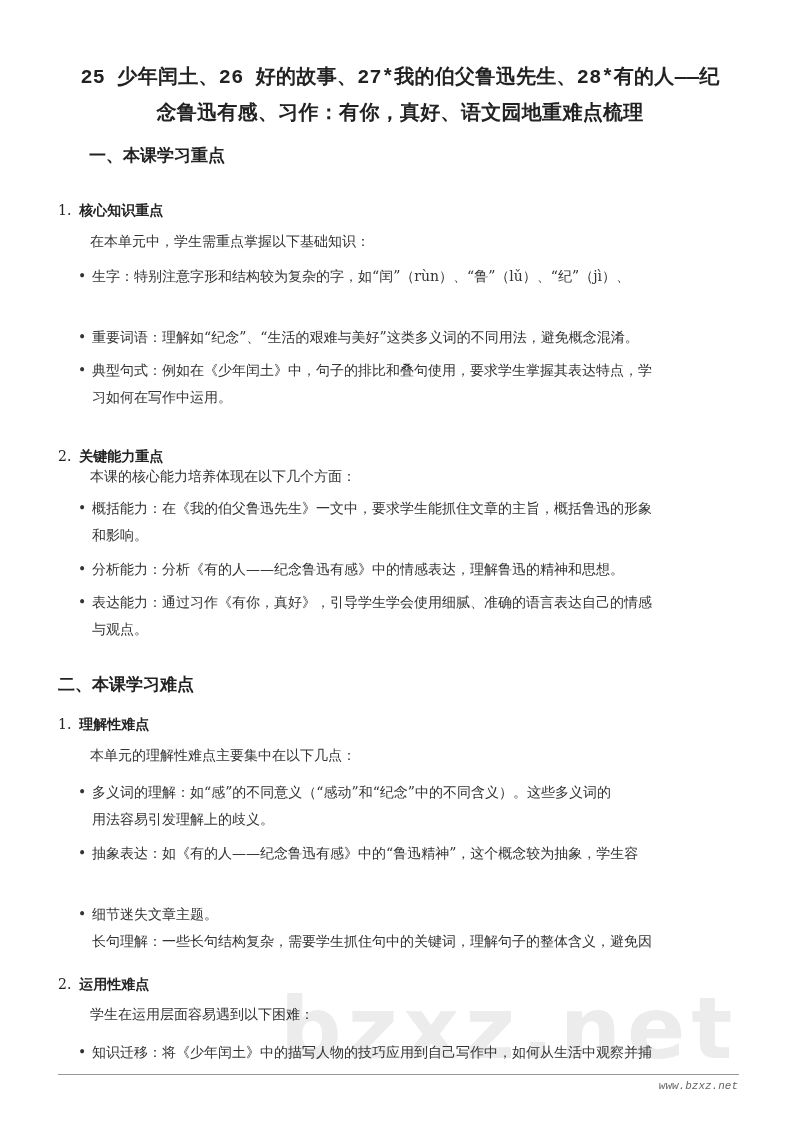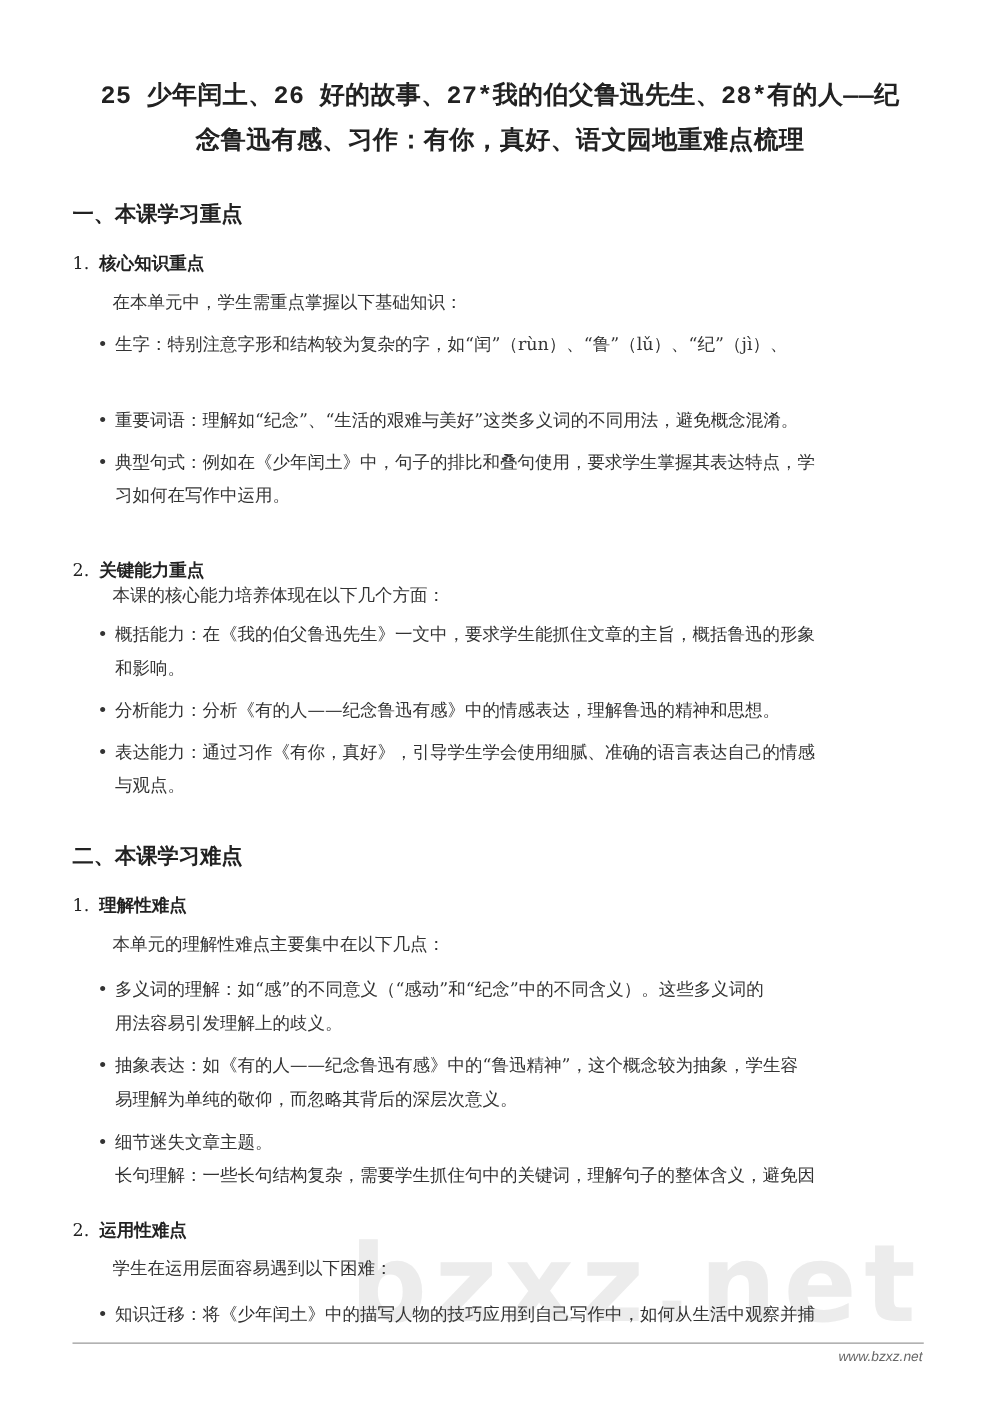--- a/index.html
+++ b/index.html
@@ -87,21 +87,21 @@
       height: 0;
       border-top: 1.5px solid #999;
     }
     .footer-url {
       position: absolute;
       right: 62px;
       top: 1080px;
       font-style: italic;
       font-size: 11px;
       color: #666;
-      font-family: Liberation Sans, sans-serif;
+      font-family: Liberation Mono, monospace;
     }
     .watermark {
       position: absolute;
       left: 280px;
       top: 985px;
       font-family: "DejaVu Sans", "Liberation Sans", sans-serif;
       font-weight: bold;
       font-size: 86px;
       color: rgba(200,200,200,0.35);
       letter-spacing: 6px;
@@ -118,21 +118,21 @@
 
   <div class="watermark">bzxz.net</div>
 
   <div class="content">
 
     <div class="title">
       <div>25 少年闰土、26 好的故事、27*我的伯父鲁迅先生、28*有的人——纪</div>
       <div>念鲁迅有感、习作：有你，真好、语文园地重难点梳理</div>
     </div>
 
-    <div class="h1" style="top:160px;">一、本课学习重点</div>
+    <div class="h1" style="top:144px;margin-left:31px;">一、本课学习重点</div>
 
     <div class="h2" style="top:202px;">
       <span class="num">1.</span><span>核心知识重点</span>
     </div>
     <div class="para" style="top:233px;">在本单元中，学生需重点掌握以下基础知识：</div>
 
     <div class="bullet" style="top:263px;">
       <span class="dot">•</span>
       <div>生字：特别注意字形和结构较为复杂的字，如“闰”（rùn）、“鲁”（lǔ）、“纪”（jì）、</div>
     </div>
@@ -174,21 +174,20 @@
     <div class="para" style="top:747px;">本单元的理解性难点主要集中在以下几点：</div>
 
     <div class="bullet" style="top:779px;">
       <span class="dot">•</span>
       <div>多义词的理解：如“感”的不同意义（“感动”和“纪念”中的不同含义）。这些多义词的</div>
       <div>用法容易引发理解上的歧义。</div>
     </div>
     <div class="bullet" style="top:840px;">
       <span class="dot">•</span>
       <div>抽象表达：如《有的人——纪念鲁迅有感》中的“鲁迅精神”，这个概念较为抽象，学生容</div>
-      <div>易理解为单纯的敬仰，而忽略其背后的深层次意义。</div>
     </div>
     <div class="bullet" style="top:901px;">
       <span class="dot">•</span>
       <div>细节迷失文章主题。</div>
       <div>长句理解：一些长句结构复杂，需要学生抓住句中的关键词，理解句子的整体含义，避免因</div>
     </div>
 
     <div class="h2" style="top:976px;">
       <span class="num">2.</span><span>运用性难点</span>
     </div>

